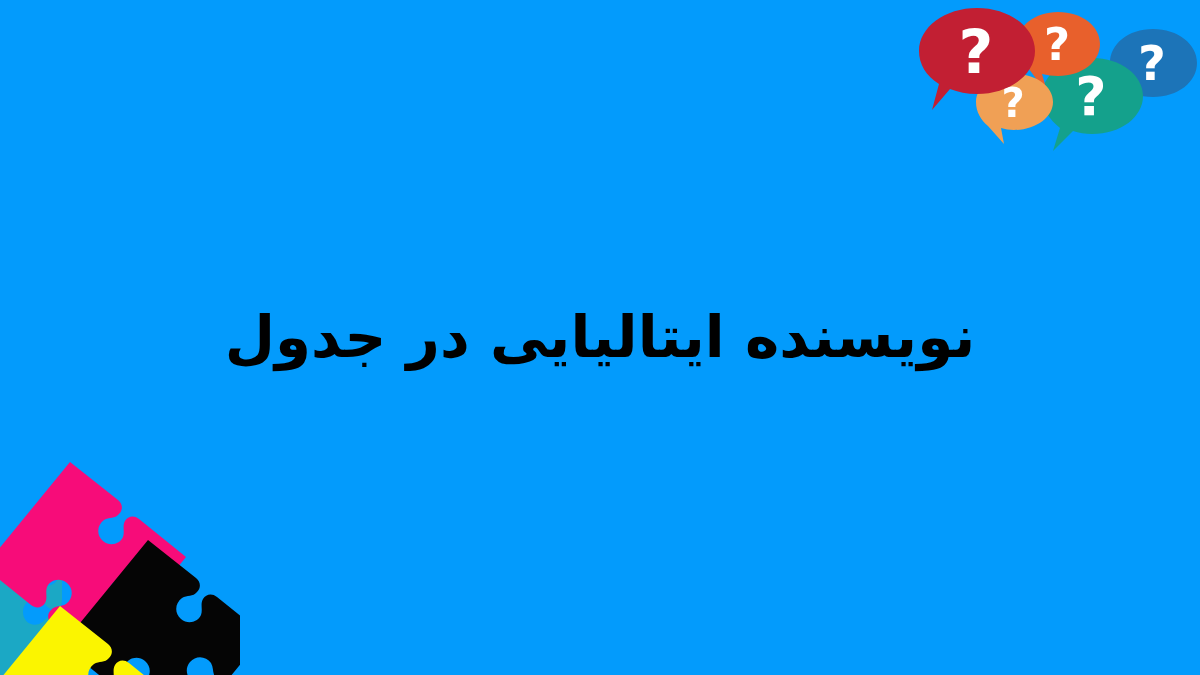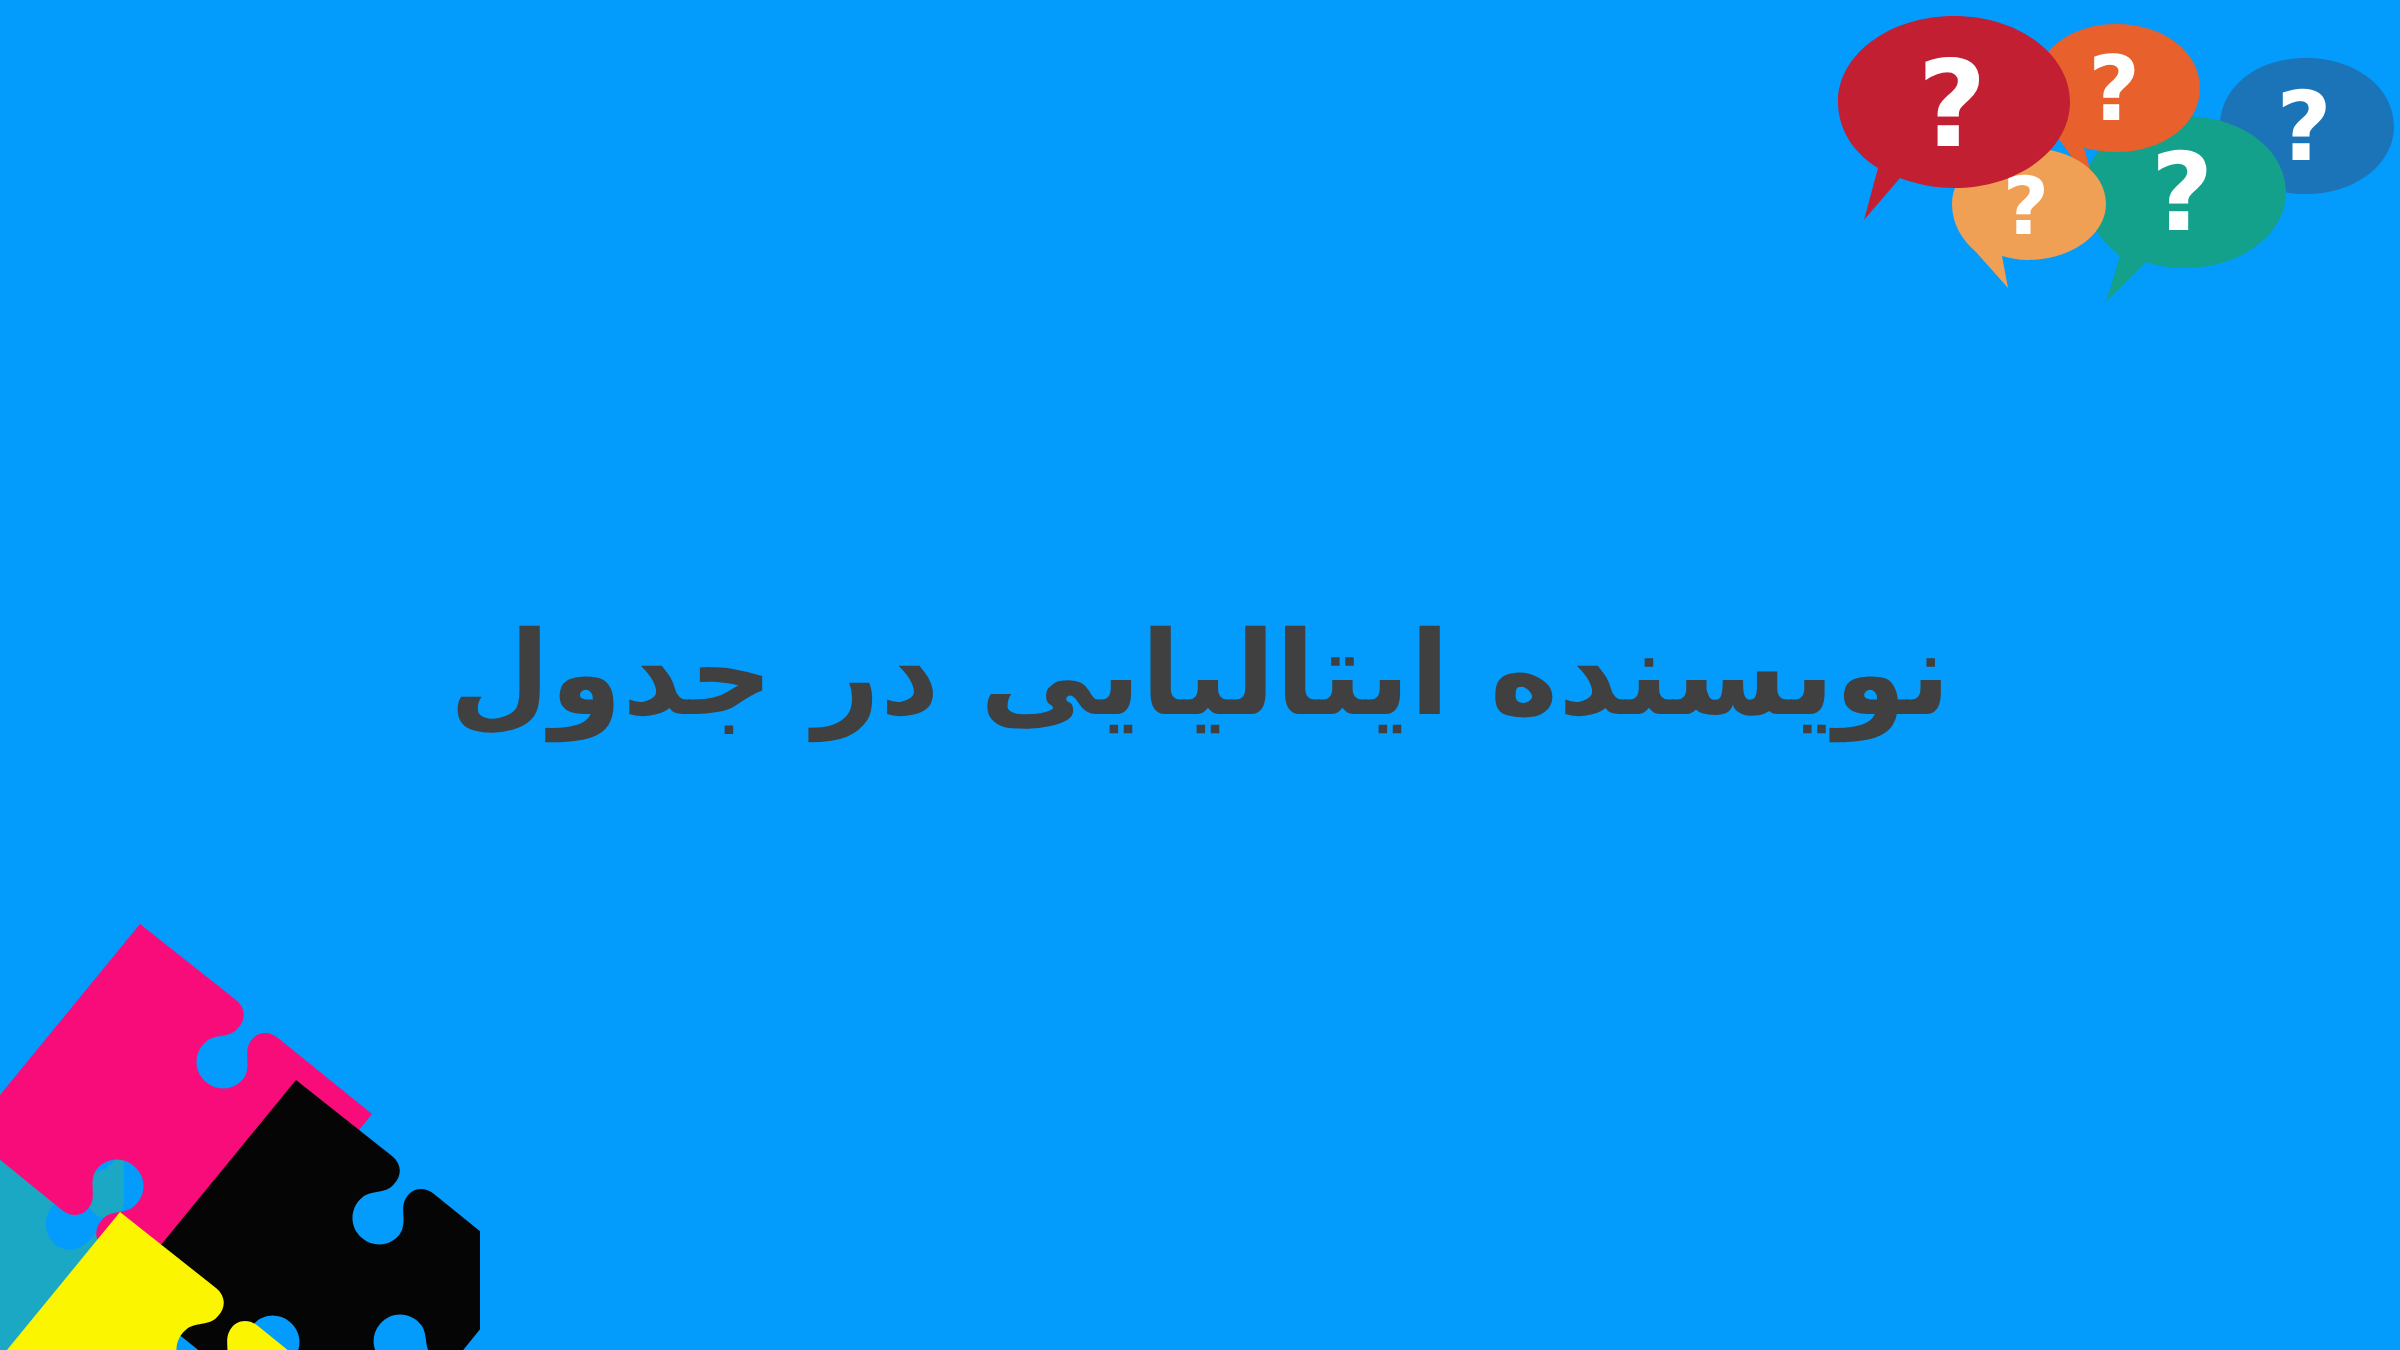--- a/index.html
+++ b/index.html
@@ -57,21 +57,21 @@
     top: 0;
     width: 1200px;
     height: 675px;
     display: flex;
     align-items: center;
     justify-content: center;
     pointer-events: none;
   }
   #headline {
     direction: rtl;
-    color: #404040;
+    color: #000000;
     font-family: "DejaVu Sans", "Liberation Sans", sans-serif;
     font-weight: bold;
     font-size: 58px;
     line-height: 1.25;
     letter-spacing: 0;
     text-align: center;
     max-width: 860px;
     margin: 0;
     padding: 0 20px;
     text-rendering: optimizeLegibility;

